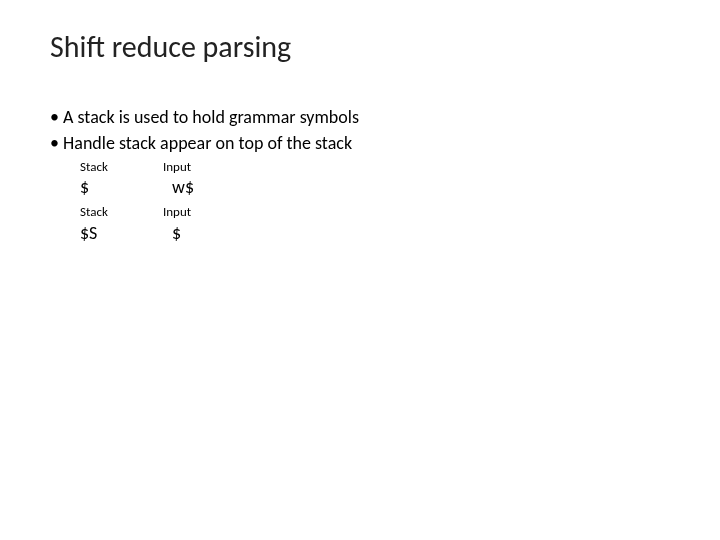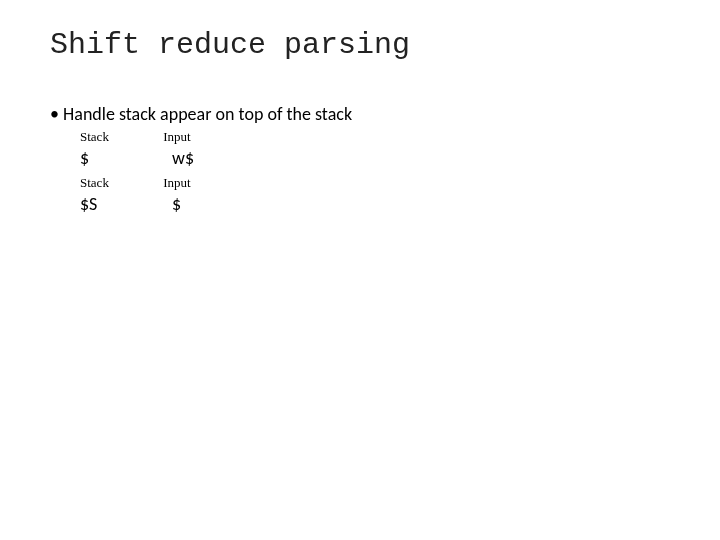--- a/index.html
+++ b/index.html
@@ -15,38 +15,36 @@
     box-sizing: border-box;
     width: 720px;
     height: 540px;
     padding: 28px 50px 0 50px;
   }
   .title {
     font-size: 30px;
     font-weight: 400;
     color: #222;
     margin: 0 0 40px 0;
-    font-family: Liberation Mono, monospace;
   }
   .body {
     font-size: 18px;
     line-height: 1.35;
   }
   .bullet {
     margin: 0 0 2px 0;
   }
   .bullet::before {
     content: "• ";
   }
   .config {
     margin: 2px 0 4px 30px;
   }
   .config-header {
     font-size: 13px;
-    font-family: Liberation Serif, serif;
   }
   .config-header .col-stack {
     display: inline-block;
     width: 80px;
   }
   .config-header .col-input {
     display: inline-block;
   }
   .config-row {
     font-size: 18px;
@@ -61,20 +59,21 @@
 </style>
 </head>
 <body>
 
 <div class="slide">
 
   <h1 class="title">Shift reduce parsing</h1>
 
   <div class="body">
 
+    <div class="bullet">A stack is used to hold grammar symbols</div>
     <div class="bullet">Handle stack appear on top of the stack</div>
 
     <div class="config">
       <div class="config-header">
         <span class="col-stack">Stack</span>
         <span class="col-input">Input</span>
       </div>
       <div class="config-row">
         <span class="col-stack">$</span>
         <span class="col-input">w$</span>

